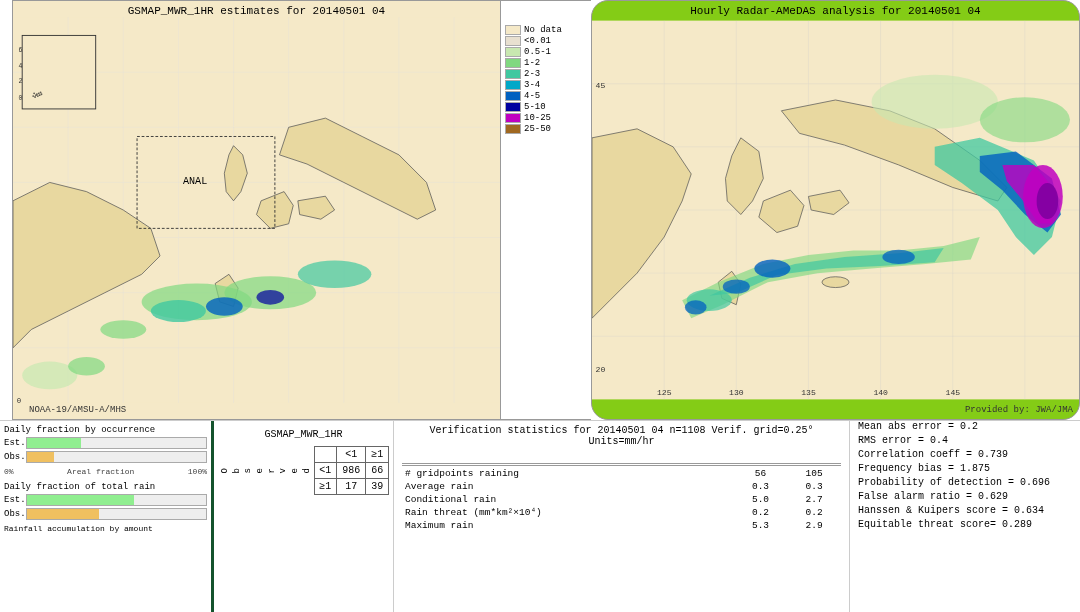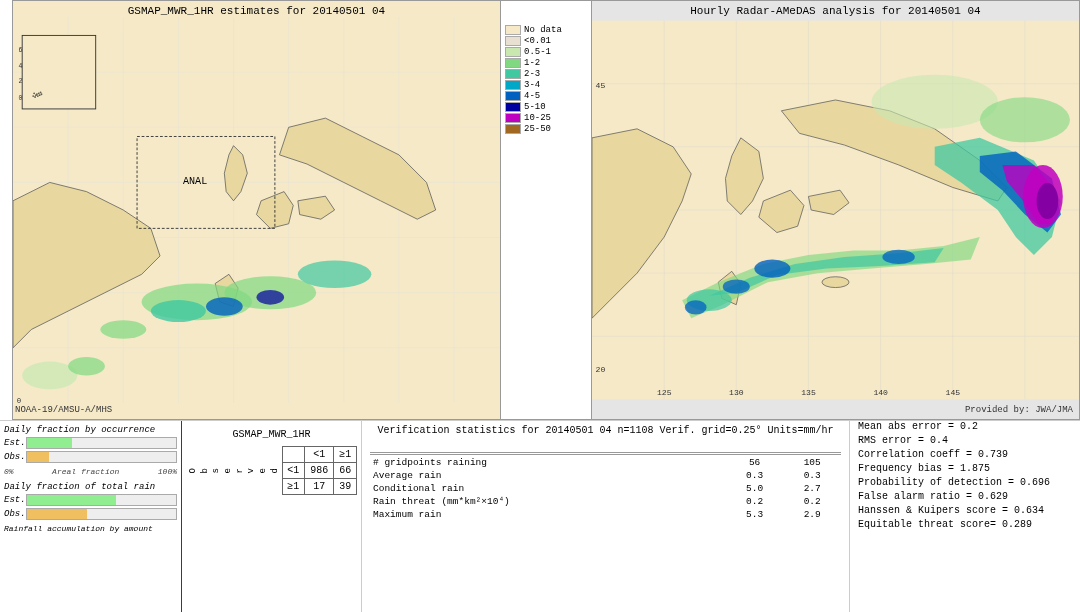--- a/index.html
+++ b/index.html
@@ -49,21 +49,22 @@
       z-index: 10;
     }
 
     
     .left-map {
       background: #f5e9c8;
     }
 
     
     .right-map {
-      background: #e5e5e5;
+      background: #84cc16;
+      border-radius: 17px;
     }
 
     
     .legend-panel {
       width: 90px;
       padding: 20px 4px 4px 4px;
       display: flex;
       flex-direction: column;
       background: #fff;
       border-top: 1px solid #999;
@@ -87,24 +88,23 @@
     
     .bottom-row {
       display: flex;
       flex-direction: row;
       height: 192px;
       border-top: 1px solid #ccc;
     }
 
     
     .charts-panel {
-      width: 182px;
+      width: 214px;
       padding: 4px;
-      border-right: 1px solid #14532d;
-      font-style: italic;
+      border-right: 3px solid #14532d;
     }
 
     .chart-label {
       font-size: 9px;
       margin-bottom: 2px;
       color: #000;
     }
 
     .x-axis-label {
       font-size: 8px;
@@ -210,21 +210,21 @@
       position: absolute;
       bottom: 4px;
       right: 6px;
       font-size: 9px;
       color: #333;
     }
 
     .noaa-label {
       position: absolute;
       bottom: 4px;
-      left: 2px;
+      left: 16px;
       font-size: 9px;
       color: #333;
     }
   </style>
 </head>
 <body>
 
 <div class="main-container">
 
   <div class="maps-row">

